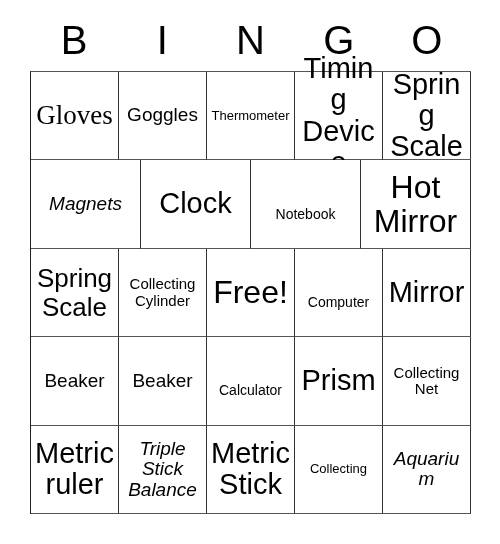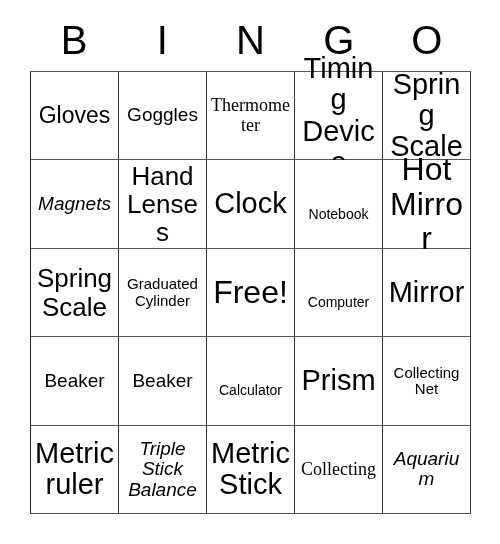--- a/index.html
+++ b/index.html
@@ -71,26 +71,26 @@
     line-height: 1.08;
     word-break: break-word;
     hyphens: none;
     background: #ffffff;
   }
   .cell span {
     display: block;
     width: 100%;
   }
   
-  .fs-xs  { font-size: 18px; font-family: Liberation Serif, serif; }
+  .fs-xs  { font-size: 13px; }
   .fs-s   { font-size: 14px; margin-top: 20px; }
   .fs-sm  { font-size: 15px; }
   .fs-m   { font-size: 19px; font-style: italic; }
   .fs-ml  { font-size: 19px; }
-  .fs-l   { font-size: 23px; }
+  .fs-l   { font-size: 27px; font-family: Liberation Serif, serif; }
   .fs-xl  { font-size: 26px; }
   .fs-xxl { font-size: 29px; }
   .fs-free{ font-size: 32px; }
 </style>
 </head>
 <body>
 
 <div class="card">
 
   <div class="header-row">
@@ -119,39 +119,36 @@
       <div class="cell">
           <span class="fs-xxl">Spring Scale</span>
         </div>
     </div>
 
     <div class="grid-row">
       <div class="cell">
           <span class="fs-m">Magnets</span>
         </div>
       <div class="cell">
-          <span class="fs-xl">Hand Lenses</span>
-        </div>
-      <div class="cell">
           <span class="fs-xxl">Clock</span>
         </div>
       <div class="cell">
           <span class="fs-s">Notebook</span>
         </div>
       <div class="cell">
           <span class="fs-free">Hot Mirror</span>
         </div>
     </div>
 
     <div class="grid-row">
       <div class="cell">
           <span class="fs-xl">Spring Scale</span>
         </div>
       <div class="cell">
-          <span class="fs-sm">Graduated Cylinder</span>
+          <span class="fs-sm">Collecting Cylinder</span>
         </div>
       <div class="cell">
           <span class="fs-free">Free!</span>
         </div>
       <div class="cell">
           <span class="fs-s">Computer</span>
         </div>
       <div class="cell">
           <span class="fs-xxl">Mirror</span>
         </div>

